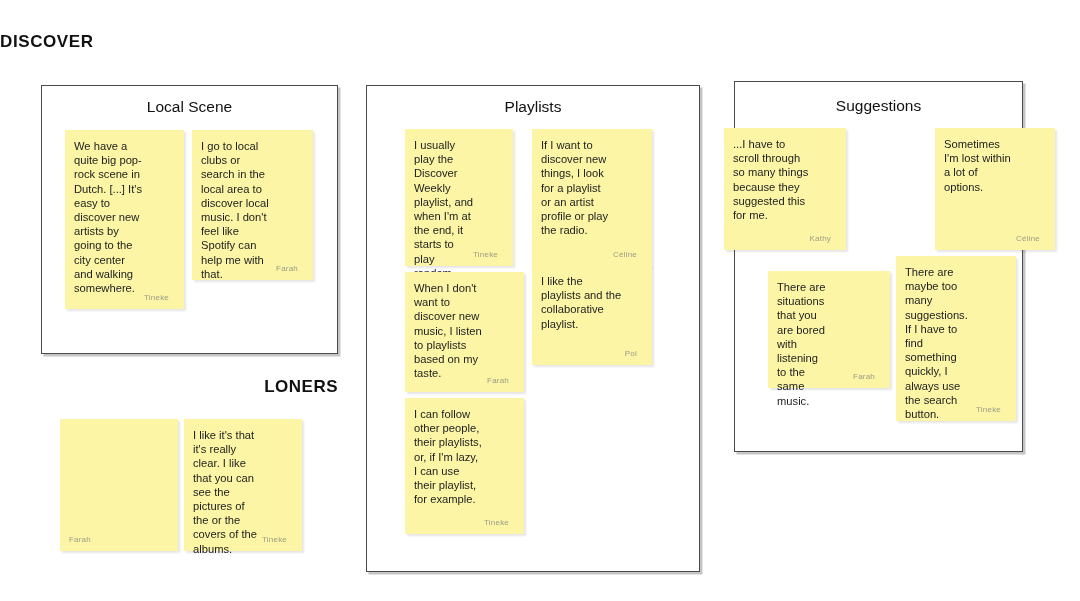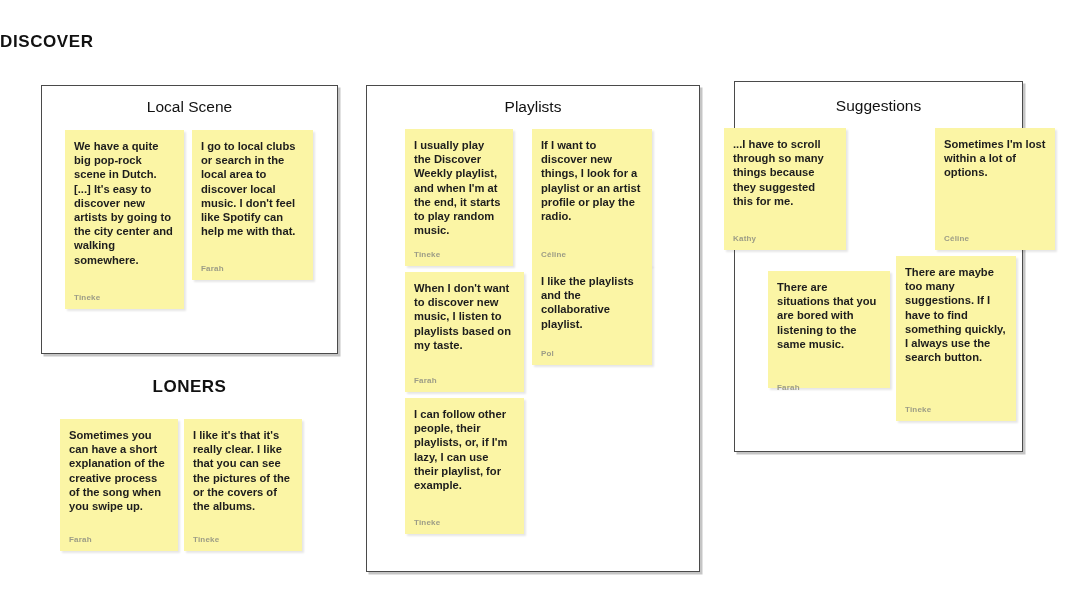--- a/index.html
+++ b/index.html
@@ -47,37 +47,36 @@
     width: 100%;
     text-align: center;
     font-size: 15.5px;
     font-weight: normal;
     color: #111111;
   }
 
   
   .loose-title {
     position: absolute;
-    text-align: center;
+    text-align: right;
     font-size: 17px;
     font-weight: bold;
     letter-spacing: 0.5px;
     color: #111111;
   }
 
   
   .note {
     position: absolute;
     background: #fbf5a5;
     box-sizing: border-box;
-    padding: 9px 9px 6px 9px;
+    padding: 9px 15px 6px 9px;
     box-shadow: 1.5px 1.5px 2px rgba(0,0,0,0.10);
     display: flex;
-    flex-direction: column;
-    font-weight: bold;
+    flex-direction: row;
   }
   .note-text {
     font-size: 11.2px;
     line-height: 14.2px;
     color: #1d1d1d;
     white-space: pre-wrap;
     word-wrap: break-word;
   }
   .note-author {
     margin-top: auto;
@@ -100,21 +99,20 @@
       <div class="note" style="left: 65px; top: 130px; width: 119px; height: 179px; background: rgb(251, 245, 165);">
         <div class="note-text">We have a quite big pop-rock scene in Dutch. [...] It's easy to discover new artists by going to the city center and walking somewhere.</div>
         <div class="note-author" style="color: rgb(156, 156, 134);">Tineke</div>
       </div>
       <div class="note" style="left: 192px; top: 130px; width: 121px; height: 150px; background: rgb(251, 245, 165);">
         <div class="note-text">I go to local clubs or search in the local area to discover local music. I don't feel like Spotify can help me with that.</div>
         <div class="note-author" style="color: rgb(156, 156, 134);">Farah</div>
       </div>
       <div class="loose-title" style="left: 41px; top: 377px; width: 297px;">LONERS</div>
       <div class="note" style="left: 60px; top: 419px; width: 118px; height: 132px; background: rgb(251, 245, 165);">
-        <div class="note-text">Sometimes you can have a short explanation of the creative process of the song when you swipe up.</div>
         <div class="note-author" style="color: rgb(156, 156, 134);">Farah</div>
       </div>
       <div class="note" style="left: 184px; top: 419px; width: 118px; height: 132px; background: rgb(251, 245, 165);">
         <div class="note-text">I like it's that it's really clear. I like that you can see the pictures of the or the covers of the albums.</div>
         <div class="note-author" style="color: rgb(156, 156, 134);">Tineke</div>
       </div>
       <div class="group-frame" style="left: 366px; top: 85px; width: 334px; height: 487px;">
         <div class="group-title" style="top: 12px;">Playlists</div>
       </div>
       <div class="note" style="left: 405px; top: 129px; width: 108px; height: 137px; background: rgb(251, 245, 165);">

